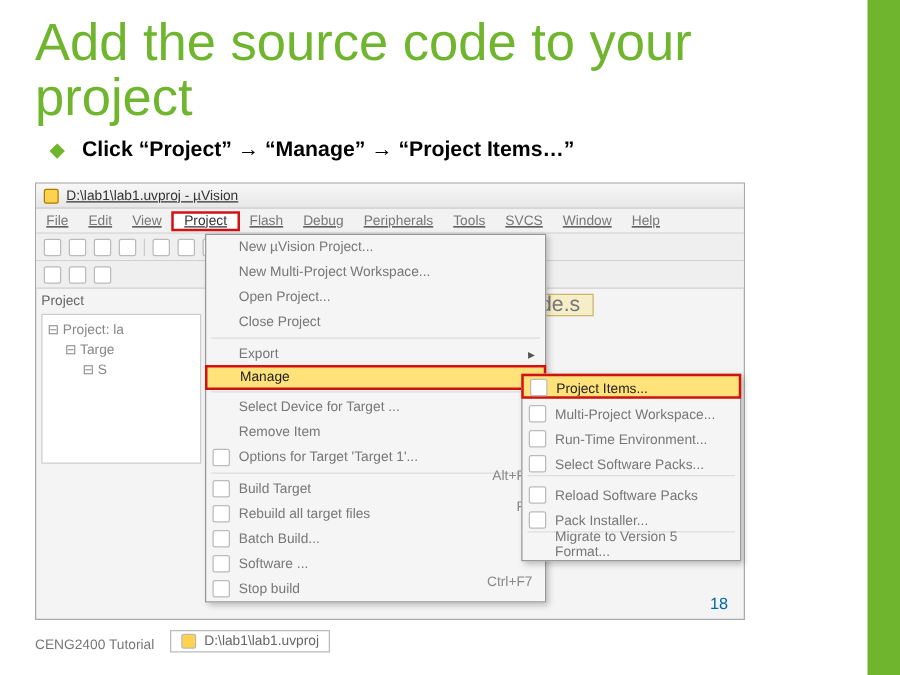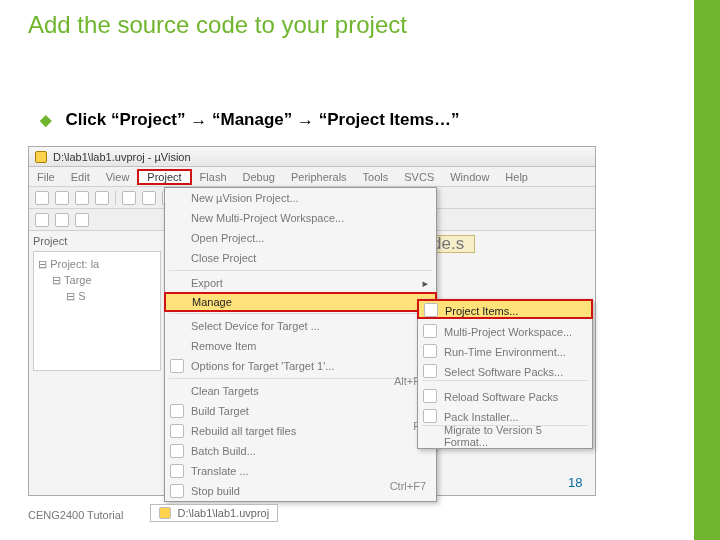--- a/index.html
+++ b/index.html
@@ -2,28 +2,28 @@
 <html><head>
 <meta charset="utf-8">
 <style>
 * { margin: 0; padding: 0; box-sizing: border-box; }
 body { width: 720px; height: 540px; font-family: "Segoe UI", Tahoma, sans-serif; background: #fff; position: relative; overflow: hidden; }
 
 
 .accent { position: absolute; right: 0; top: 0; width: 26px; height: 540px; background: #6fb52e; }
 
 
-.title { position: absolute; left: 28px; top: 12px; width: 620px; color: #6fb52e; font-size: 24px; font-weight: 400; font-family: "Trebuchet MS", sans-serif; line-height: 1.05; }
+.title { position: absolute; left: 28px; top: 12px; width: 620px; color: #6fb52e; font-size: 42px; font-weight: 400; font-family: "Trebuchet MS", sans-serif; line-height: 1.05; }
 
 
 .instr { position: absolute; left: 40px; top: 110px; font-size: 17px; font-weight: 600; color: #000; font-family: "Trebuchet MS", sans-serif; display: flex; align-items: center; gap: 4px; }
 .bullet { color: #6fb52e; font-size: 15px; margin-right: 10px; }
 
 
-.shot { position: absolute; left: 28px; top: 146px; width: 568px; height: 350px; border: 1px solid #aaa; background: #f4f4f4; font-size: 11px; color: #333; }
+.shot { position: absolute; left: 28px; top: 146px; width: 568px; height: 350px; border: 1px solid #aaa; background: #f4f4f4; font-size: 11px; color: #333; text-decoration: underline; }
 
 
 .tbar { height: 20px; background: linear-gradient(#f7f7f7,#e7e7e7); border-bottom: 1px solid #c0c0c0; display: flex; align-items: center; padding: 0 6px; gap: 6px; }
 .tbar-icon { width: 12px; height: 12px; background: #ffd24d; border: 1px solid #a87c00; border-radius: 2px; }
 
 
 .mbar { height: 20px; background: #f2f2f2; border-bottom: 1px solid #d0d0d0; display: flex; align-items: center; }
 .mbar span { padding: 0 8px; color: #777; }
 .mbar .hot { border: 2px solid #d01212; padding: 0 8px; margin: -1px 0; background: #fff; color: #333; }
 
@@ -53,21 +53,21 @@
 .submenu .row .ico { position: absolute; left: 5px; width: 14px; height: 14px; border: 1px solid #bbb; background: #fff; border-radius: 2px; }
 .submenu .sep { height: 0; border-top: 1px solid #ddd; margin: 2px 4px; }
 .submenu .hi { background: #ffe27a; border: 2px solid #d01212; margin: -1px; }
 .submenu .hi span { color: #222; }
 
 
 .doctab { position: absolute; left: 392px; top: 88px; height: 18px; background: #f6edc9; border: 1px solid #c9b86f; padding: 0 10px; font-size: 17px; display: flex; align-items: center; color: #777; }
 
 
 .footer { position: absolute; left: 28px; bottom: 18px; font-size: 11px; color: #777; }
-.footer-tab { display: inline-flex; align-items: center; gap: 6px; background: #fff; border: 1px solid #bbb; padding: 2px 8px; font-size: 11px; color: #666; margin-left: 24px; }
+.footer-tab { display: inline-flex; align-items: center; gap: 6px; background: #fff; border: 1px solid #bbb; padding: 2px 8px; font-size: 11px; color: #666; margin-left: 10px; }
 .footer-tab .ico { width: 12px; height: 12px; border: 1px solid #bbb; background: #ffd24d; border-radius: 2px; }
 
 .pagenum { position: absolute; left: 568px; bottom: 50px; font-size: 13px; color: #0369a1; }
 </style>
 </head>
 <body>
 
 <div class="accent"></div>
 
 <div class="title">Add the source code to your project</div>
@@ -152,38 +152,35 @@
       <div class="row">
         <span>Remove Item</span>
       </div>
       <div class="row">
         <div class="ico"></div>
         <span>Options for Target 'Target 1'...</span>
         <span class="sc">Alt+F7</span>
       </div>
       <div class="sep"></div>
       <div class="row">
-        <span>Clean Targets</span>
-      </div>
-      <div class="row">
         <div class="ico"></div>
         <span>Build Target</span>
         <span class="sc">F7</span>
       </div>
       <div class="row">
         <div class="ico"></div>
         <span>Rebuild all target files</span>
       </div>
       <div class="row">
         <div class="ico"></div>
         <span>Batch Build...</span>
       </div>
       <div class="row">
         <div class="ico"></div>
-        <span>Translate ...</span>
+        <span>Software ...</span>
         <span class="sc">Ctrl+F7</span>
       </div>
       <div class="row">
         <div class="ico"></div>
         <span>Stop build</span>
       </div>
     </div>
 
   <div class="submenu" id="manage-submenu">
       <div class="row hi">

